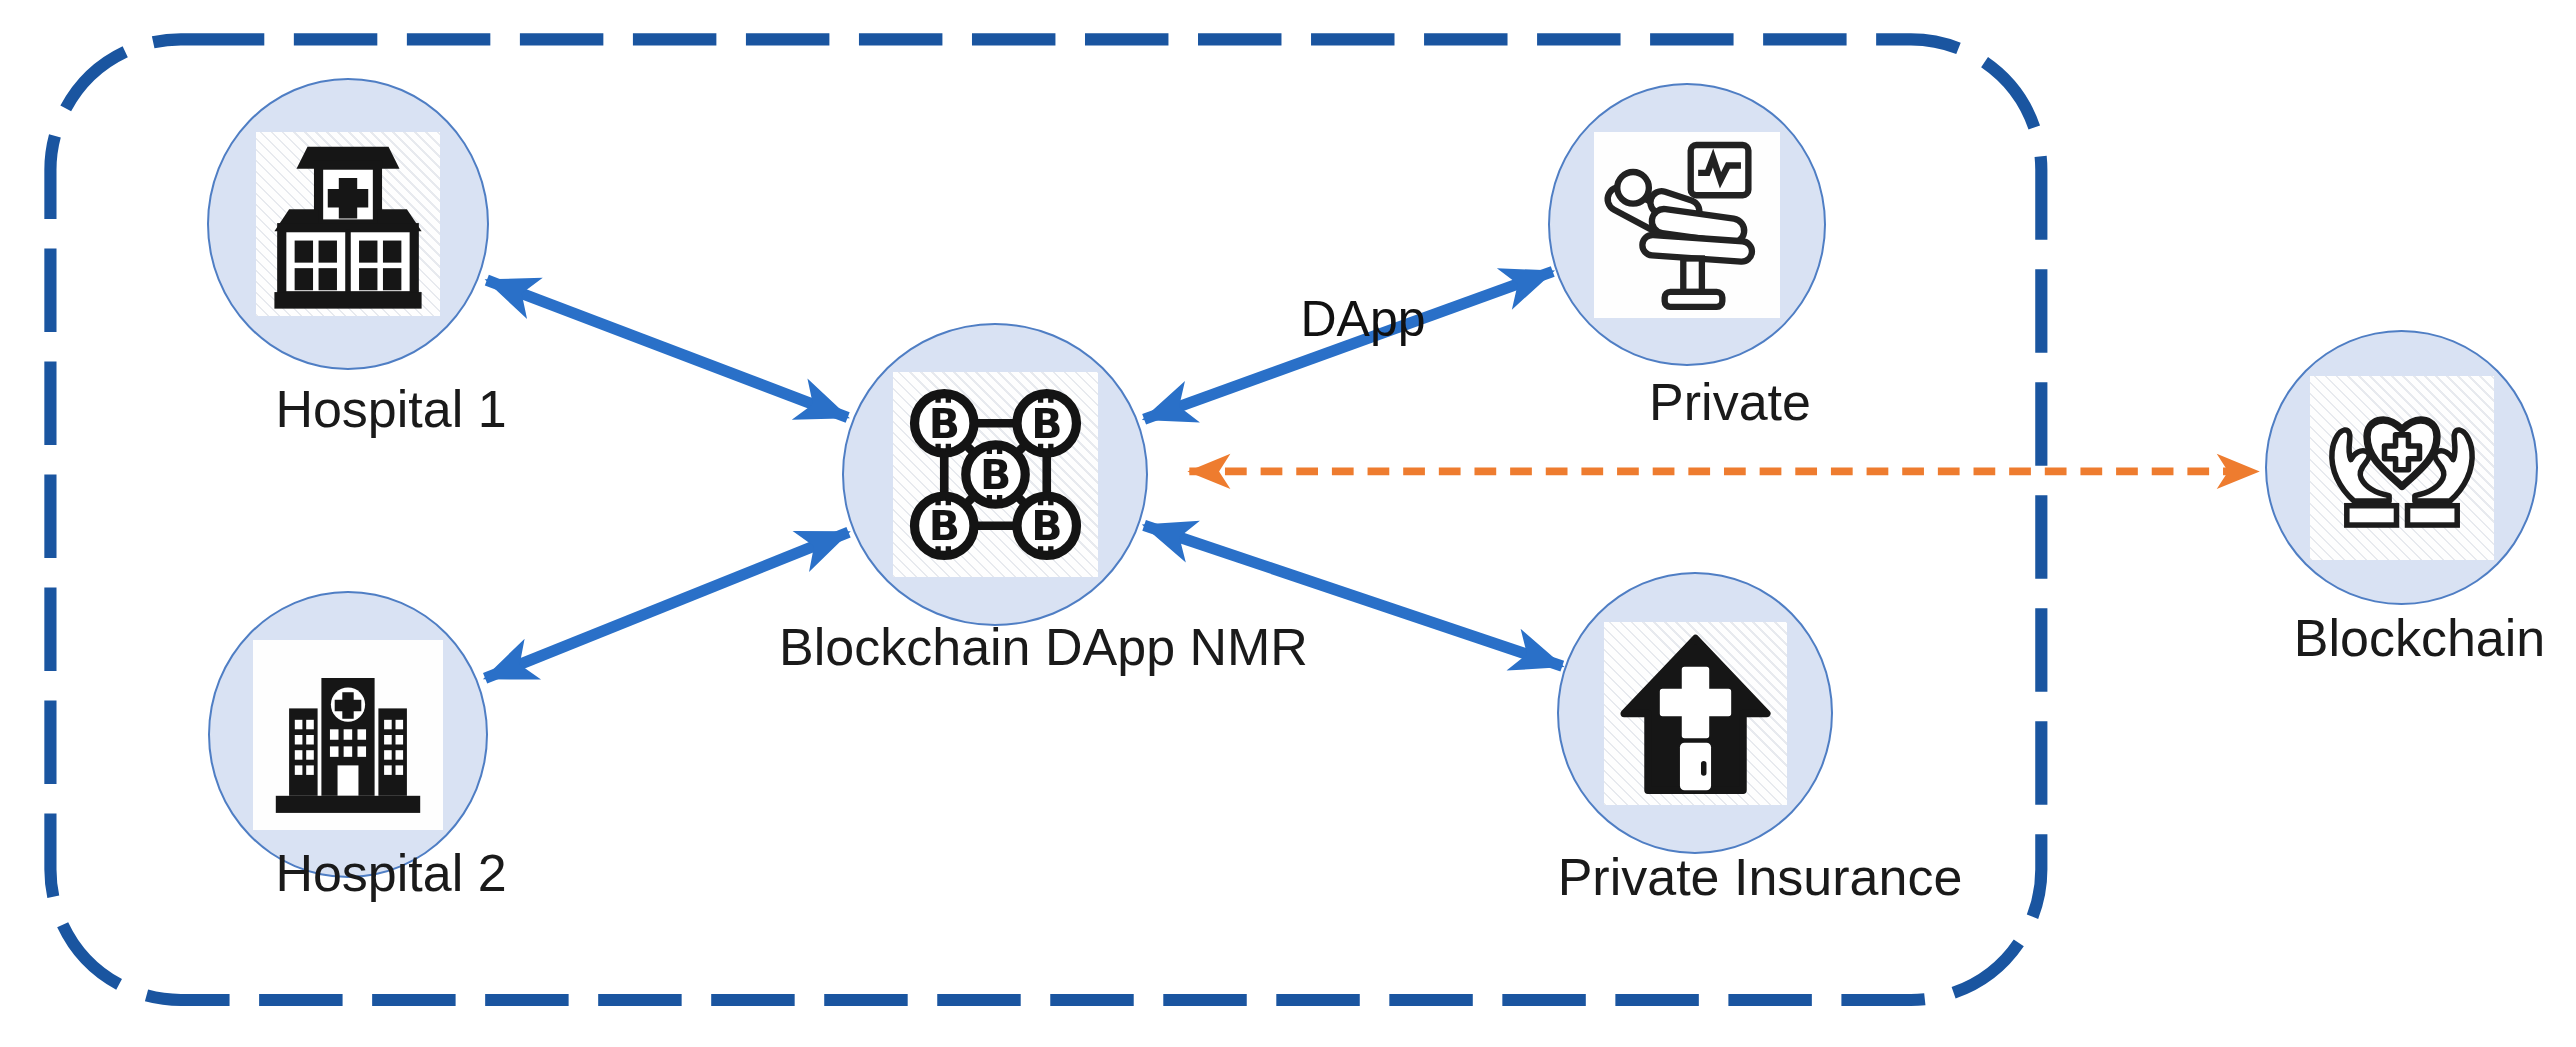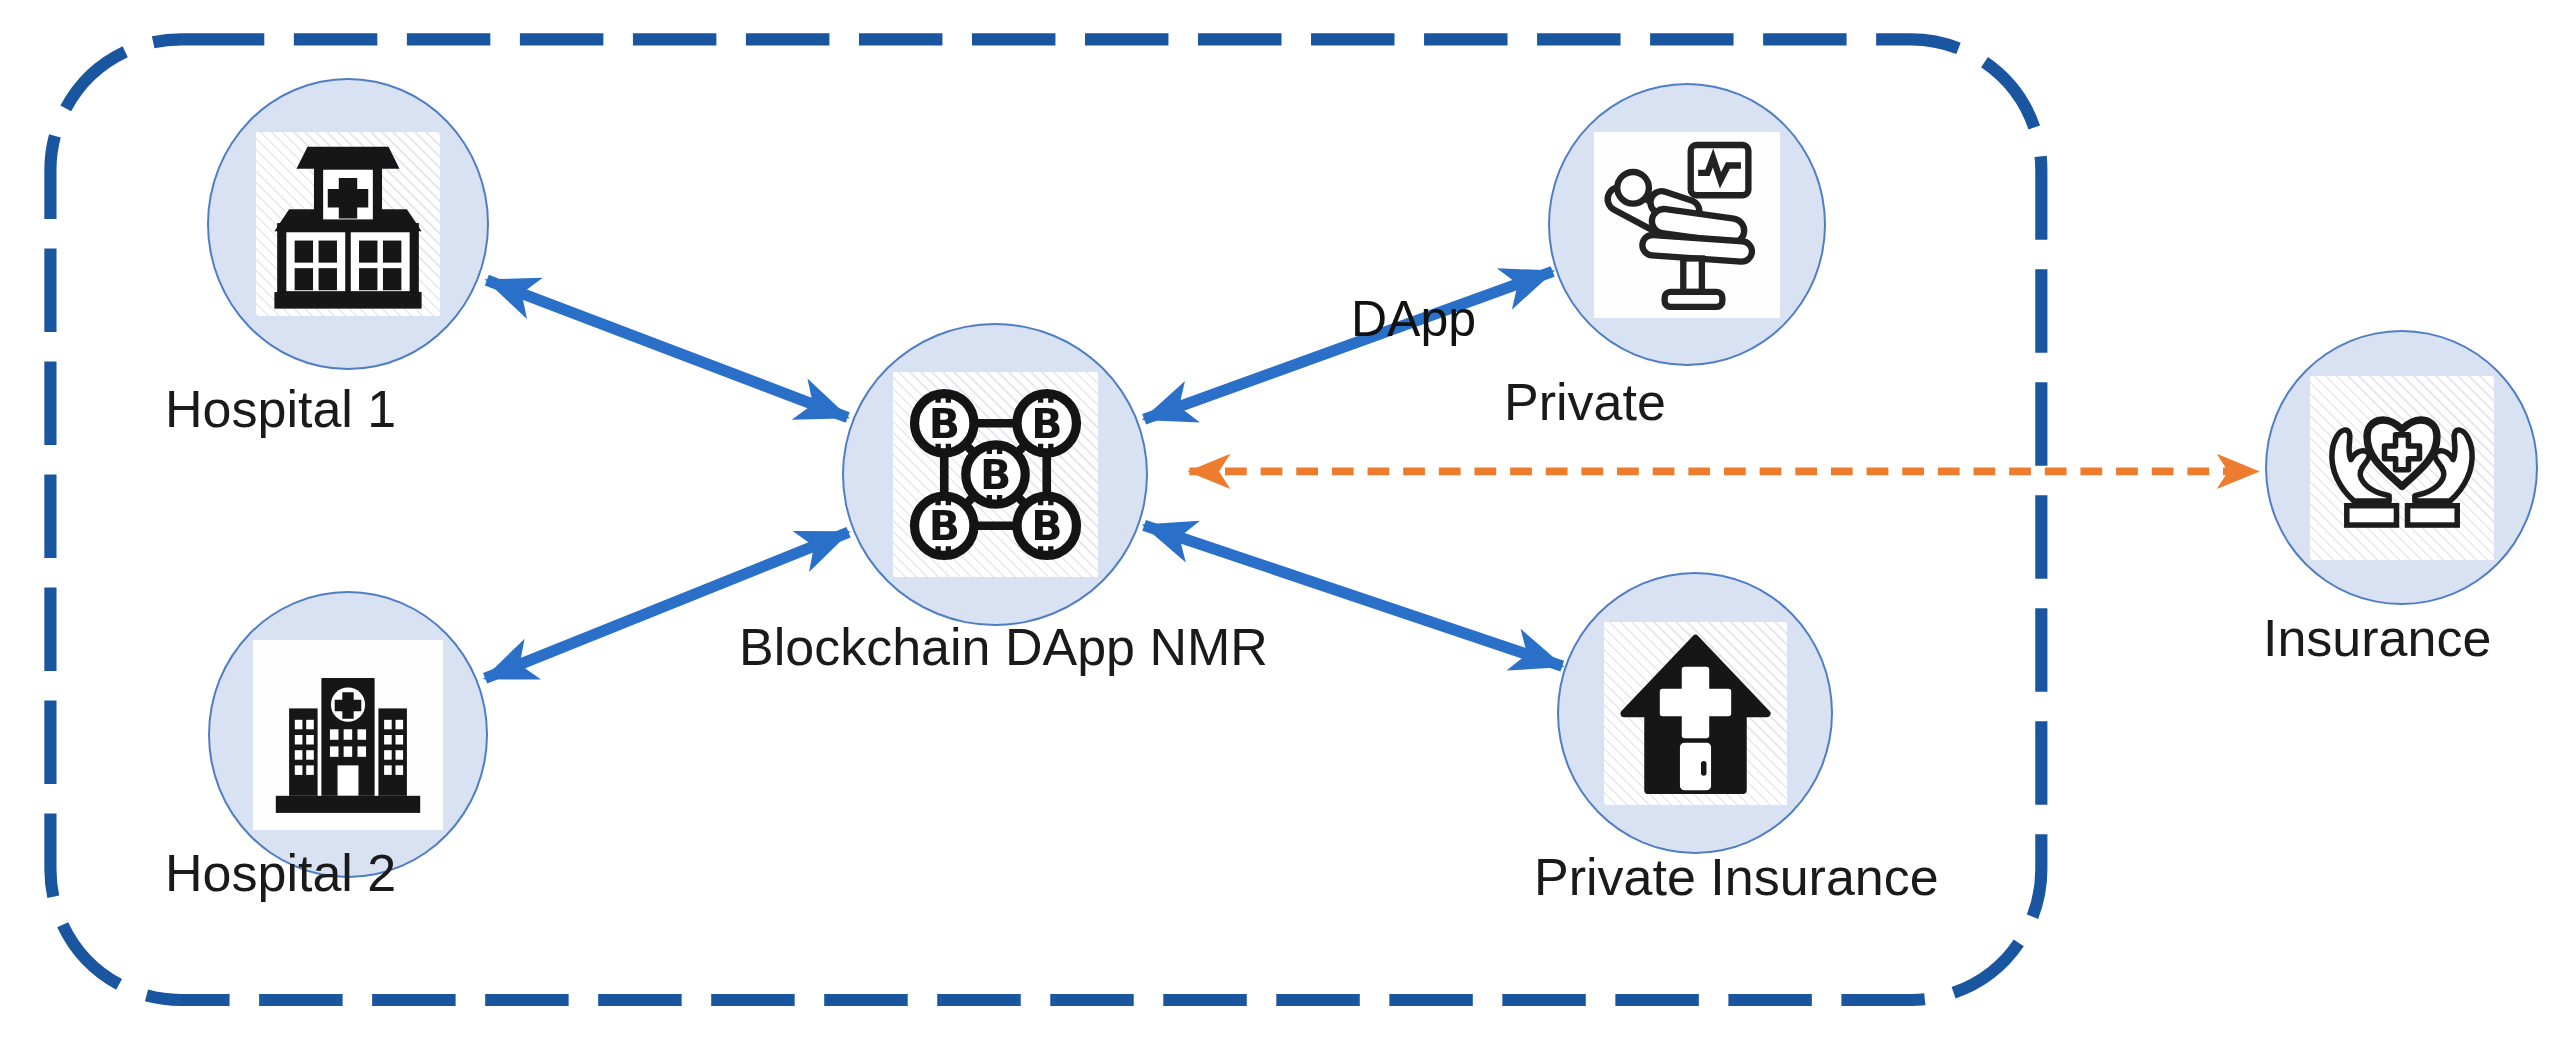--- a/index.html
+++ b/index.html
@@ -8,23 +8,23 @@
   .wires{position:absolute;left:0;top:0;width:2576px;height:1048px;}
   .node{position:absolute;border-radius:50%;background:#d9e2f3;border:2.6px solid #4f7ec4;
         box-sizing:border-box;display:flex;align-items:center;justify-content:center;}
   .sq{background:#fefefe;display:flex;align-items:center;justify-content:center;}
   .hatch{background-image:repeating-linear-gradient(45deg,
           rgba(140,152,175,0.20) 0px, rgba(140,152,175,0.20) 1.7px,
           transparent 1.7px, transparent 7.8px);}
   .icon-wrap{display:block;width:100%;height:100%;}
   .icon-wrap svg{width:100%;height:100%;display:block;}
   .lbl{position:absolute;color:#1a1a1a;font-size:52px;line-height:1.1;
-       white-space:nowrap;}
+       text-align:center;white-space:nowrap;}
   .edge-label{position:absolute;color:#111;font-size:50px;line-height:1.1;
-       text-align:right;white-space:nowrap;}
+       text-align:center;white-space:nowrap;}
 </style>
 </head>
 <body>
 
 <div class="canvas">
 
   <svg class="wires" viewBox="0 0 2963 1205" xmlns="http://www.w3.org/2000/svg" xmlns:xlink="http://www.w3.org/1999/xlink">
     <defs>
       <marker id="headBlue" viewBox="0 0 12 10" refX="11" refY="5" markerWidth="5.2" markerHeight="4.8" orient="auto-start-reverse" markerUnits="strokeWidth">
         <path d="M0.5,0.5 L11.5,5 L0.5,9.5 L3.4,5 Z" fill="#2a70c8"></path>
@@ -180,17 +180,17 @@
         </svg>
       </span>
     </div>
   </div>
 
   <div class="lbl" style="left:165px;top:381px;width:452px">Hospital 1</div>
   <div class="lbl" style="left:165px;top:845px;width:452px">Hospital 2</div>
   <div class="lbl" style="left:739px;top:619px;width:609px">Blockchain DApp NMR</div>
   <div class="lbl" style="left:1504px;top:374px;width:452px">Private</div>
   <div class="lbl" style="left:1534px;top:849px;width:452px">Private Insurance</div>
-  <div class="lbl" style="left:2263px;top:610px;width:313px">Insurance</div>
+  <div class="lbl" style="left:2263px;top:610px;width:313px">Blockchain</div>
   <div class="edge-label" style="left:1250px;top:292px;width:226px">DApp</div>
 
 </div>
 
 
 </body></html>

